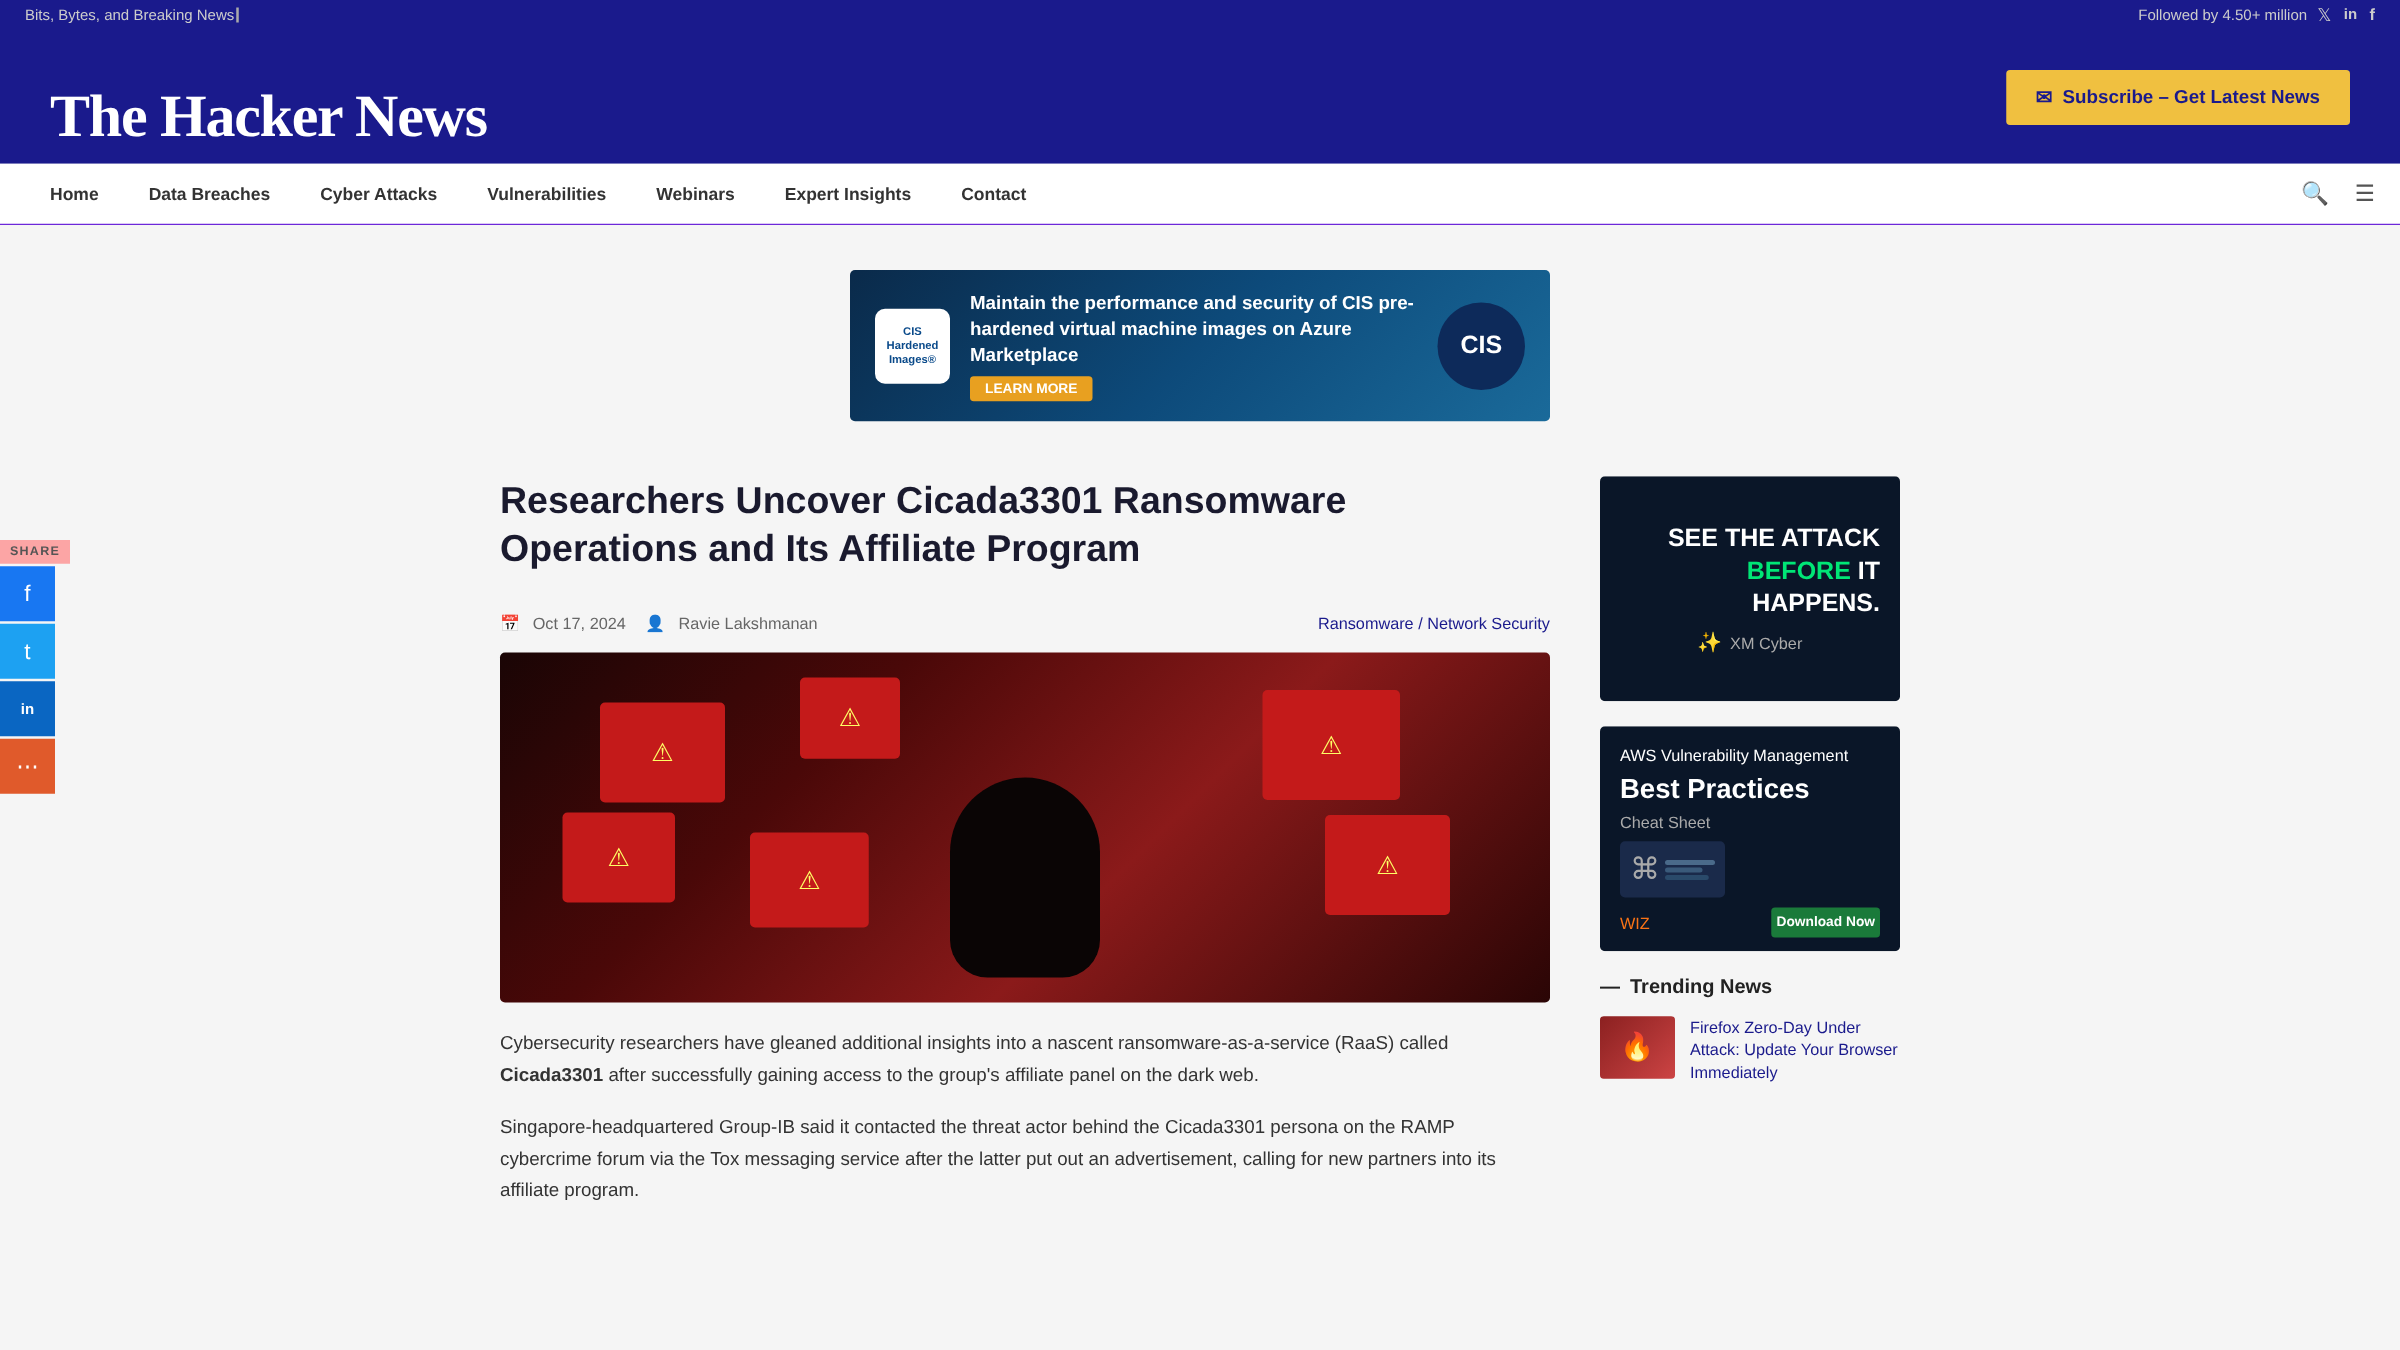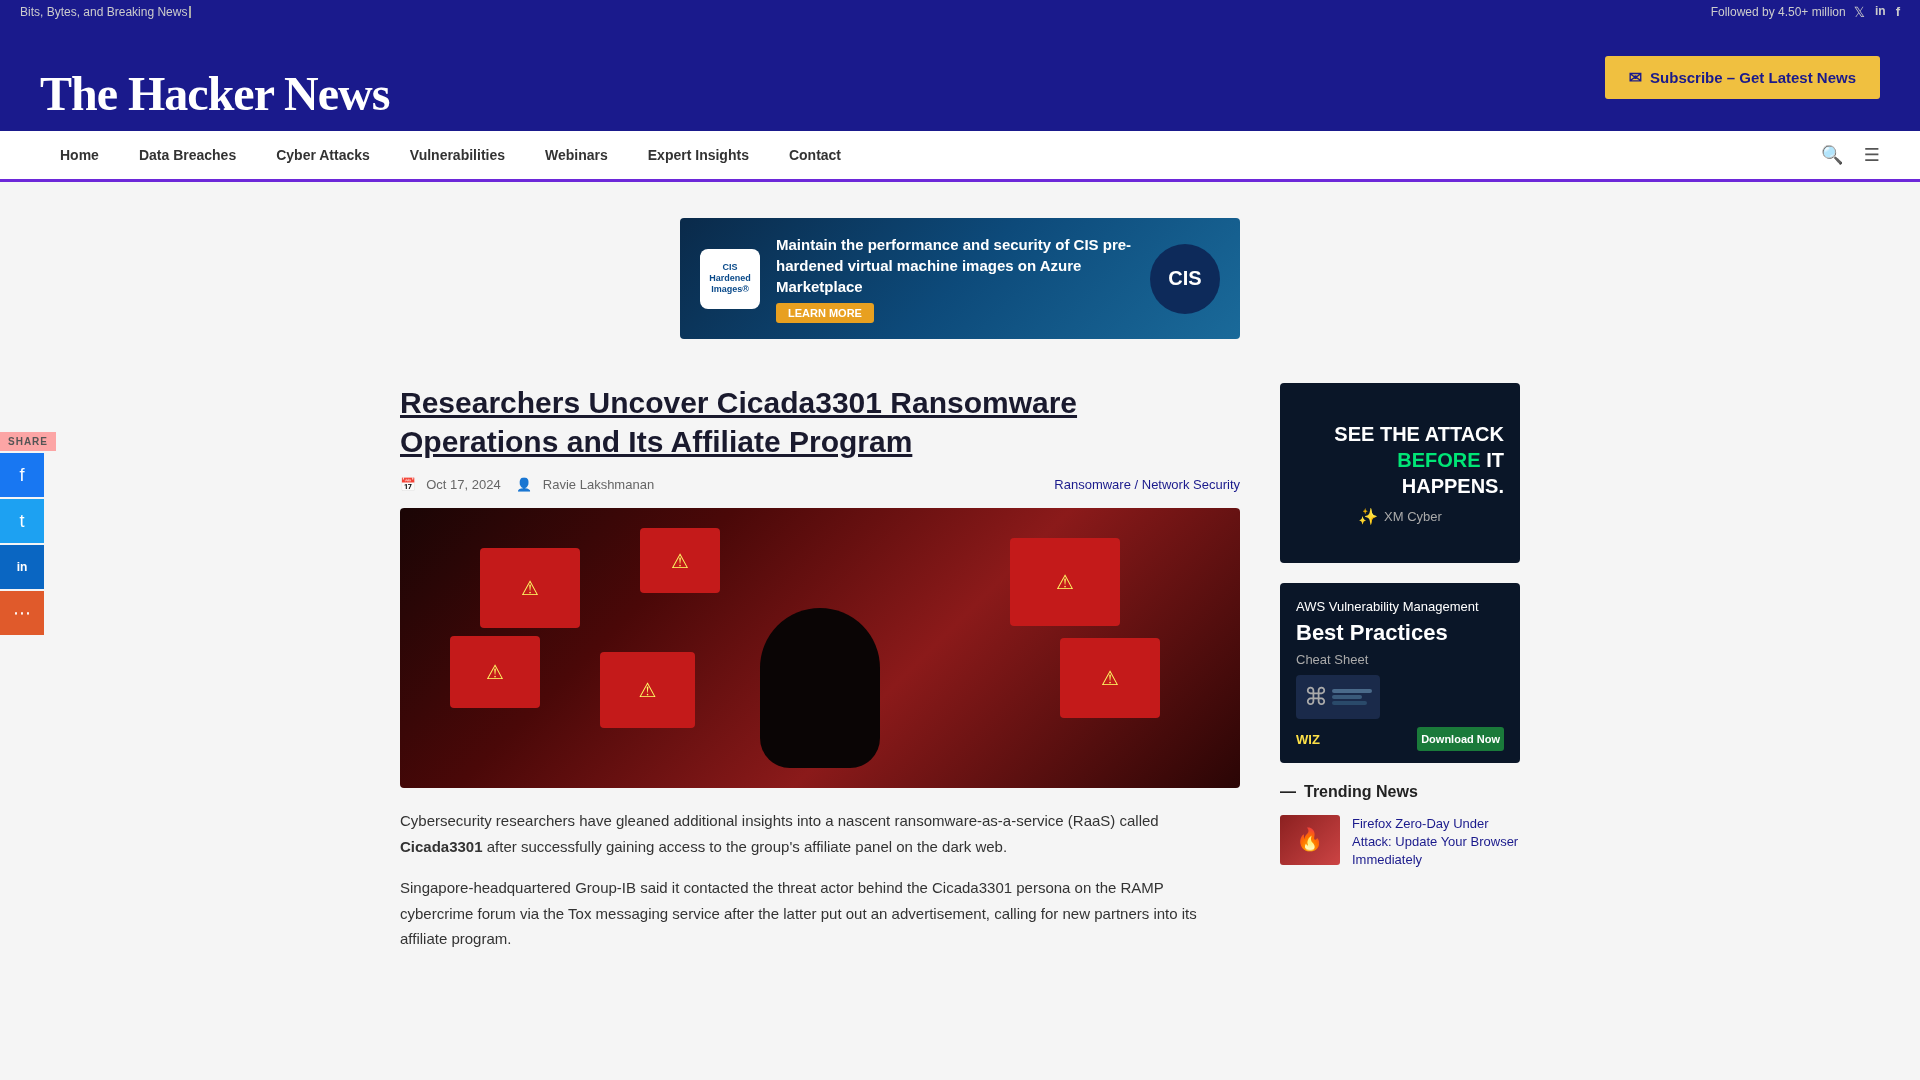--- a/index.html
+++ b/index.html
@@ -48,22 +48,22 @@
       border-radius: 3px;
       display: flex;
       align-items: center;
       gap: 8px;
     }
     .subscribe-btn .envelope { font-size: 16px; }
 
     
     .nav {
       background: #fff;
-      border-bottom: 3px solid #6d28d9;
-      padding: 0 40px;
+      border-bottom: 1px solid #6d28d9;
+      padding: 0 20px;
       display: flex;
       align-items: center;
       justify-content: space-between;
     }
     .nav-links { display: flex; gap: 0; }
     .nav-link {
       padding: 16px 20px;
       font-size: 14px;
       font-weight: 600;
       color: #333;
@@ -169,22 +169,21 @@
     .share-li { background: #0a66c2; }
     .share-more { background: #e05a2b; }
 
     
     .article-main { flex: 1; min-width: 0; }
     .article-title {
       font-size: 30px;
       font-weight: bold;
       color: #1a1a2e;
       line-height: 1.3;
-      margin-bottom: 16px;
-      text-decoration: underline;
+      margin-bottom: 32px;
     }
     .article-meta {
       display: flex;
       align-items: center;
       justify-content: space-between;
       margin-bottom: 16px;
       font-size: 13px;
       color: #666;
     }
     .article-meta-left { display: flex; align-items: center; gap: 16px; }
@@ -279,21 +278,21 @@
       align-items: center;
     }
     .wiz-ad .wiz-download {
       background: #1a7a3a;
       color: #fff;
       padding: 6px 4px;
       border-radius: 3px;
       font-size: 11px;
       font-weight: bold;
     }
-    .wiz-ad .wiz-brand { color: #fde047; font-size: 13px; font-weight: bold; }
+    .wiz-ad .wiz-brand { color: #f97316; font-size: 13px; font-weight: normal; }
     .wiz-ad-inner { display: flex; flex-direction: column; gap: 6px; }
     .wiz-bottom { display: flex; align-items: center; justify-content: space-between; width: 100%; }
 
     .trending-section { margin-top: 10px; }
     .trending-header {
       display: flex;
       align-items: center;
       gap: 8px;
       font-size: 16px;
       font-weight: bold;

